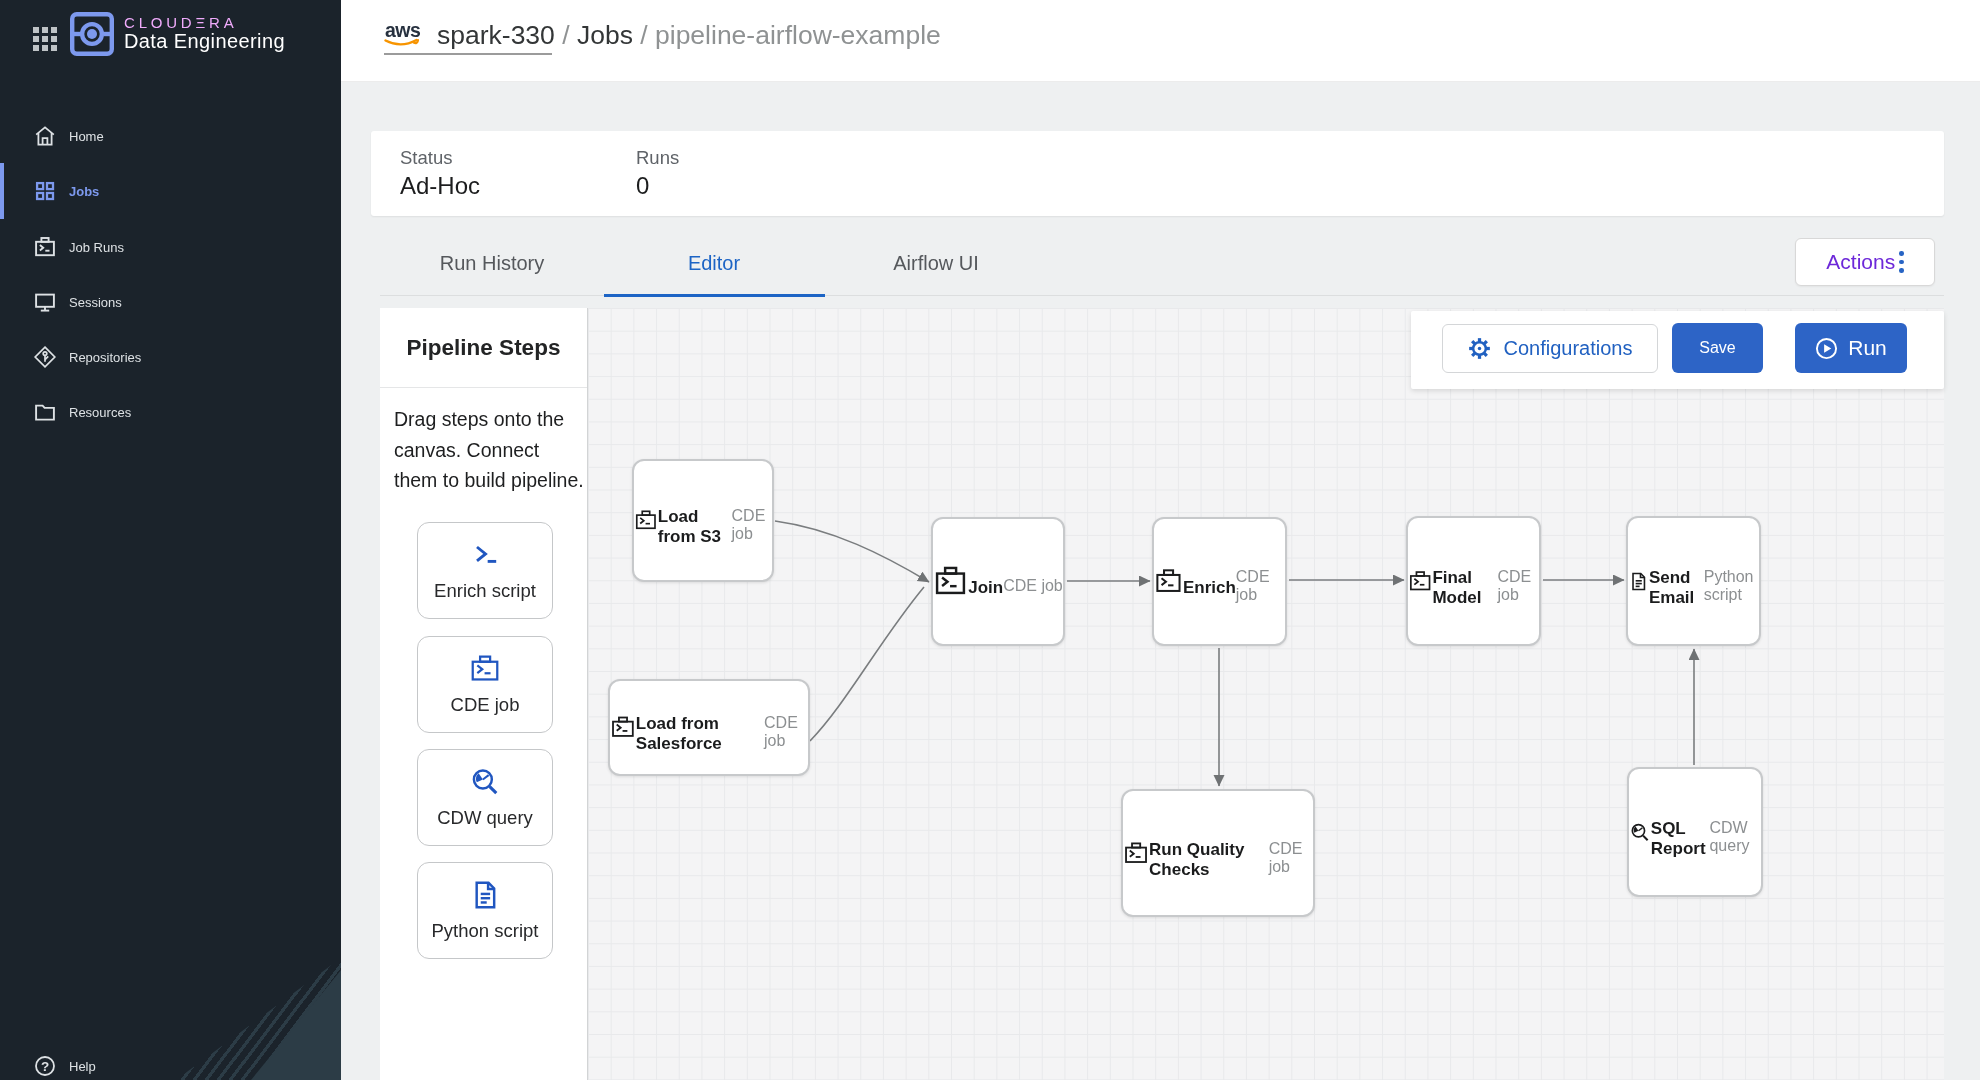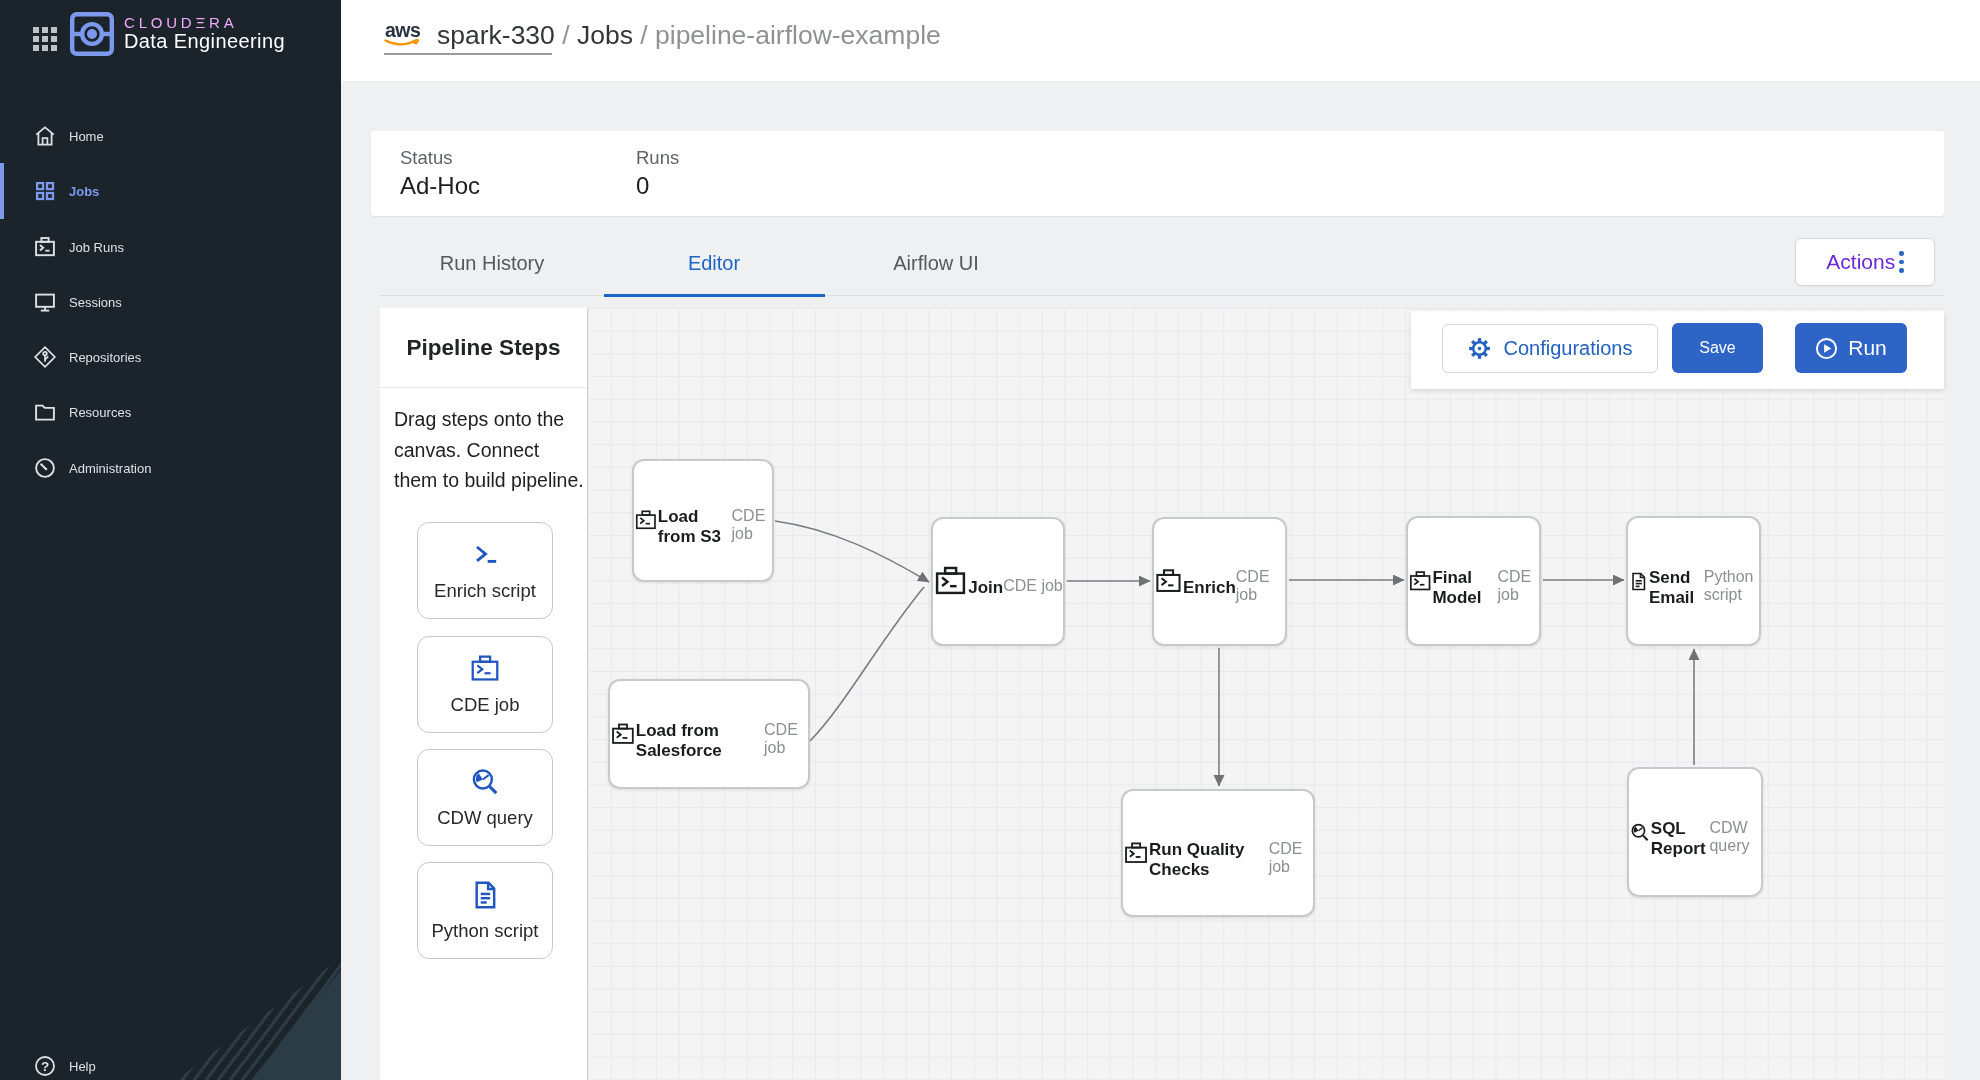--- a/index.html
+++ b/index.html
@@ -121,28 +121,20 @@
         <path d="M12 10.4 V16.8"></path>
         <path d="M12 14.6 L15.2 11.4"></path>
       </svg>
     <span>Repositories</span>
   </div>
   <div class="nav" style="top:384.5px">
     <svg viewBox="0 0 24 24" fill="none" stroke="currentColor" stroke-width="1.9">
         <path d="M3.1 19.6 V5.6 H9.6 L11.6 7.9 H20.9 V19.6 Z"></path>
       </svg>
     <span>Resources</span>
-  </div>
-  <div class="nav" style="top:440.5px">
-    <svg viewBox="0 0 24 24" fill="none" stroke="currentColor" stroke-width="1.9">
-        <circle cx="12" cy="12" r="8.9"></circle>
-        <path d="M13.2 13.2 L7.6 7.8" stroke-width="2.1"></path>
-        <circle cx="13.2" cy="13.2" r="1.1" fill="currentColor" stroke="none"></circle>
-      </svg>
-    <span>Administration</span>
   </div>
   <div class="nav" style="top:1038.5px">
     <svg viewBox="0 0 24 24" fill="none" stroke="currentColor" stroke-width="1.8">
         <circle cx="12" cy="12" r="9"></circle>
         <text x="12" y="16.8" text-anchor="middle" font-size="13.5" font-weight="bold" fill="currentColor" stroke="none" font-family="Liberation Sans">?</text>
       </svg>
     <span>Help</span>
   </div>
 
   <div id="corner2"></div>
@@ -241,21 +233,21 @@
   <div class="node" style="left:44px;top:151px;width:142px;height:123px">
     <svg width="35" height="35" viewBox="0 0 30 30" fill="none" stroke="currentColor" stroke-width="2.1">
         <rect x="10.4" y="3.4" width="9.4" height="4.8"></rect>
         <rect x="3.5" y="8.2" width="23" height="16.6"></rect>
         <path d="M7.8 11.6 L12.4 15.2 L7.8 18.8"></path>
         <path d="M14.6 19 H20.2"></path>
       </svg>
     <div class="t">Load from S3</div>
       <div class="s">CDE job</div>
   </div>
-  <div class="node" style="left:20px;top:371px;width:202px;height:110px">
+  <div class="node" style="left:20px;top:371px;width:202px;height:97px">
     <svg width="35" height="35" viewBox="0 0 30 30" fill="none" stroke="currentColor" stroke-width="2.1">
         <rect x="10.4" y="3.4" width="9.4" height="4.8"></rect>
         <rect x="3.5" y="8.2" width="23" height="16.6"></rect>
         <path d="M7.8 11.6 L12.4 15.2 L7.8 18.8"></path>
         <path d="M14.6 19 H20.2"></path>
       </svg>
     <div class="t">Load from Salesforce</div>
       <div class="s">CDE job</div>
   </div>
   <div class="node" style="left:343px;top:209px;width:134px;height:129px">

